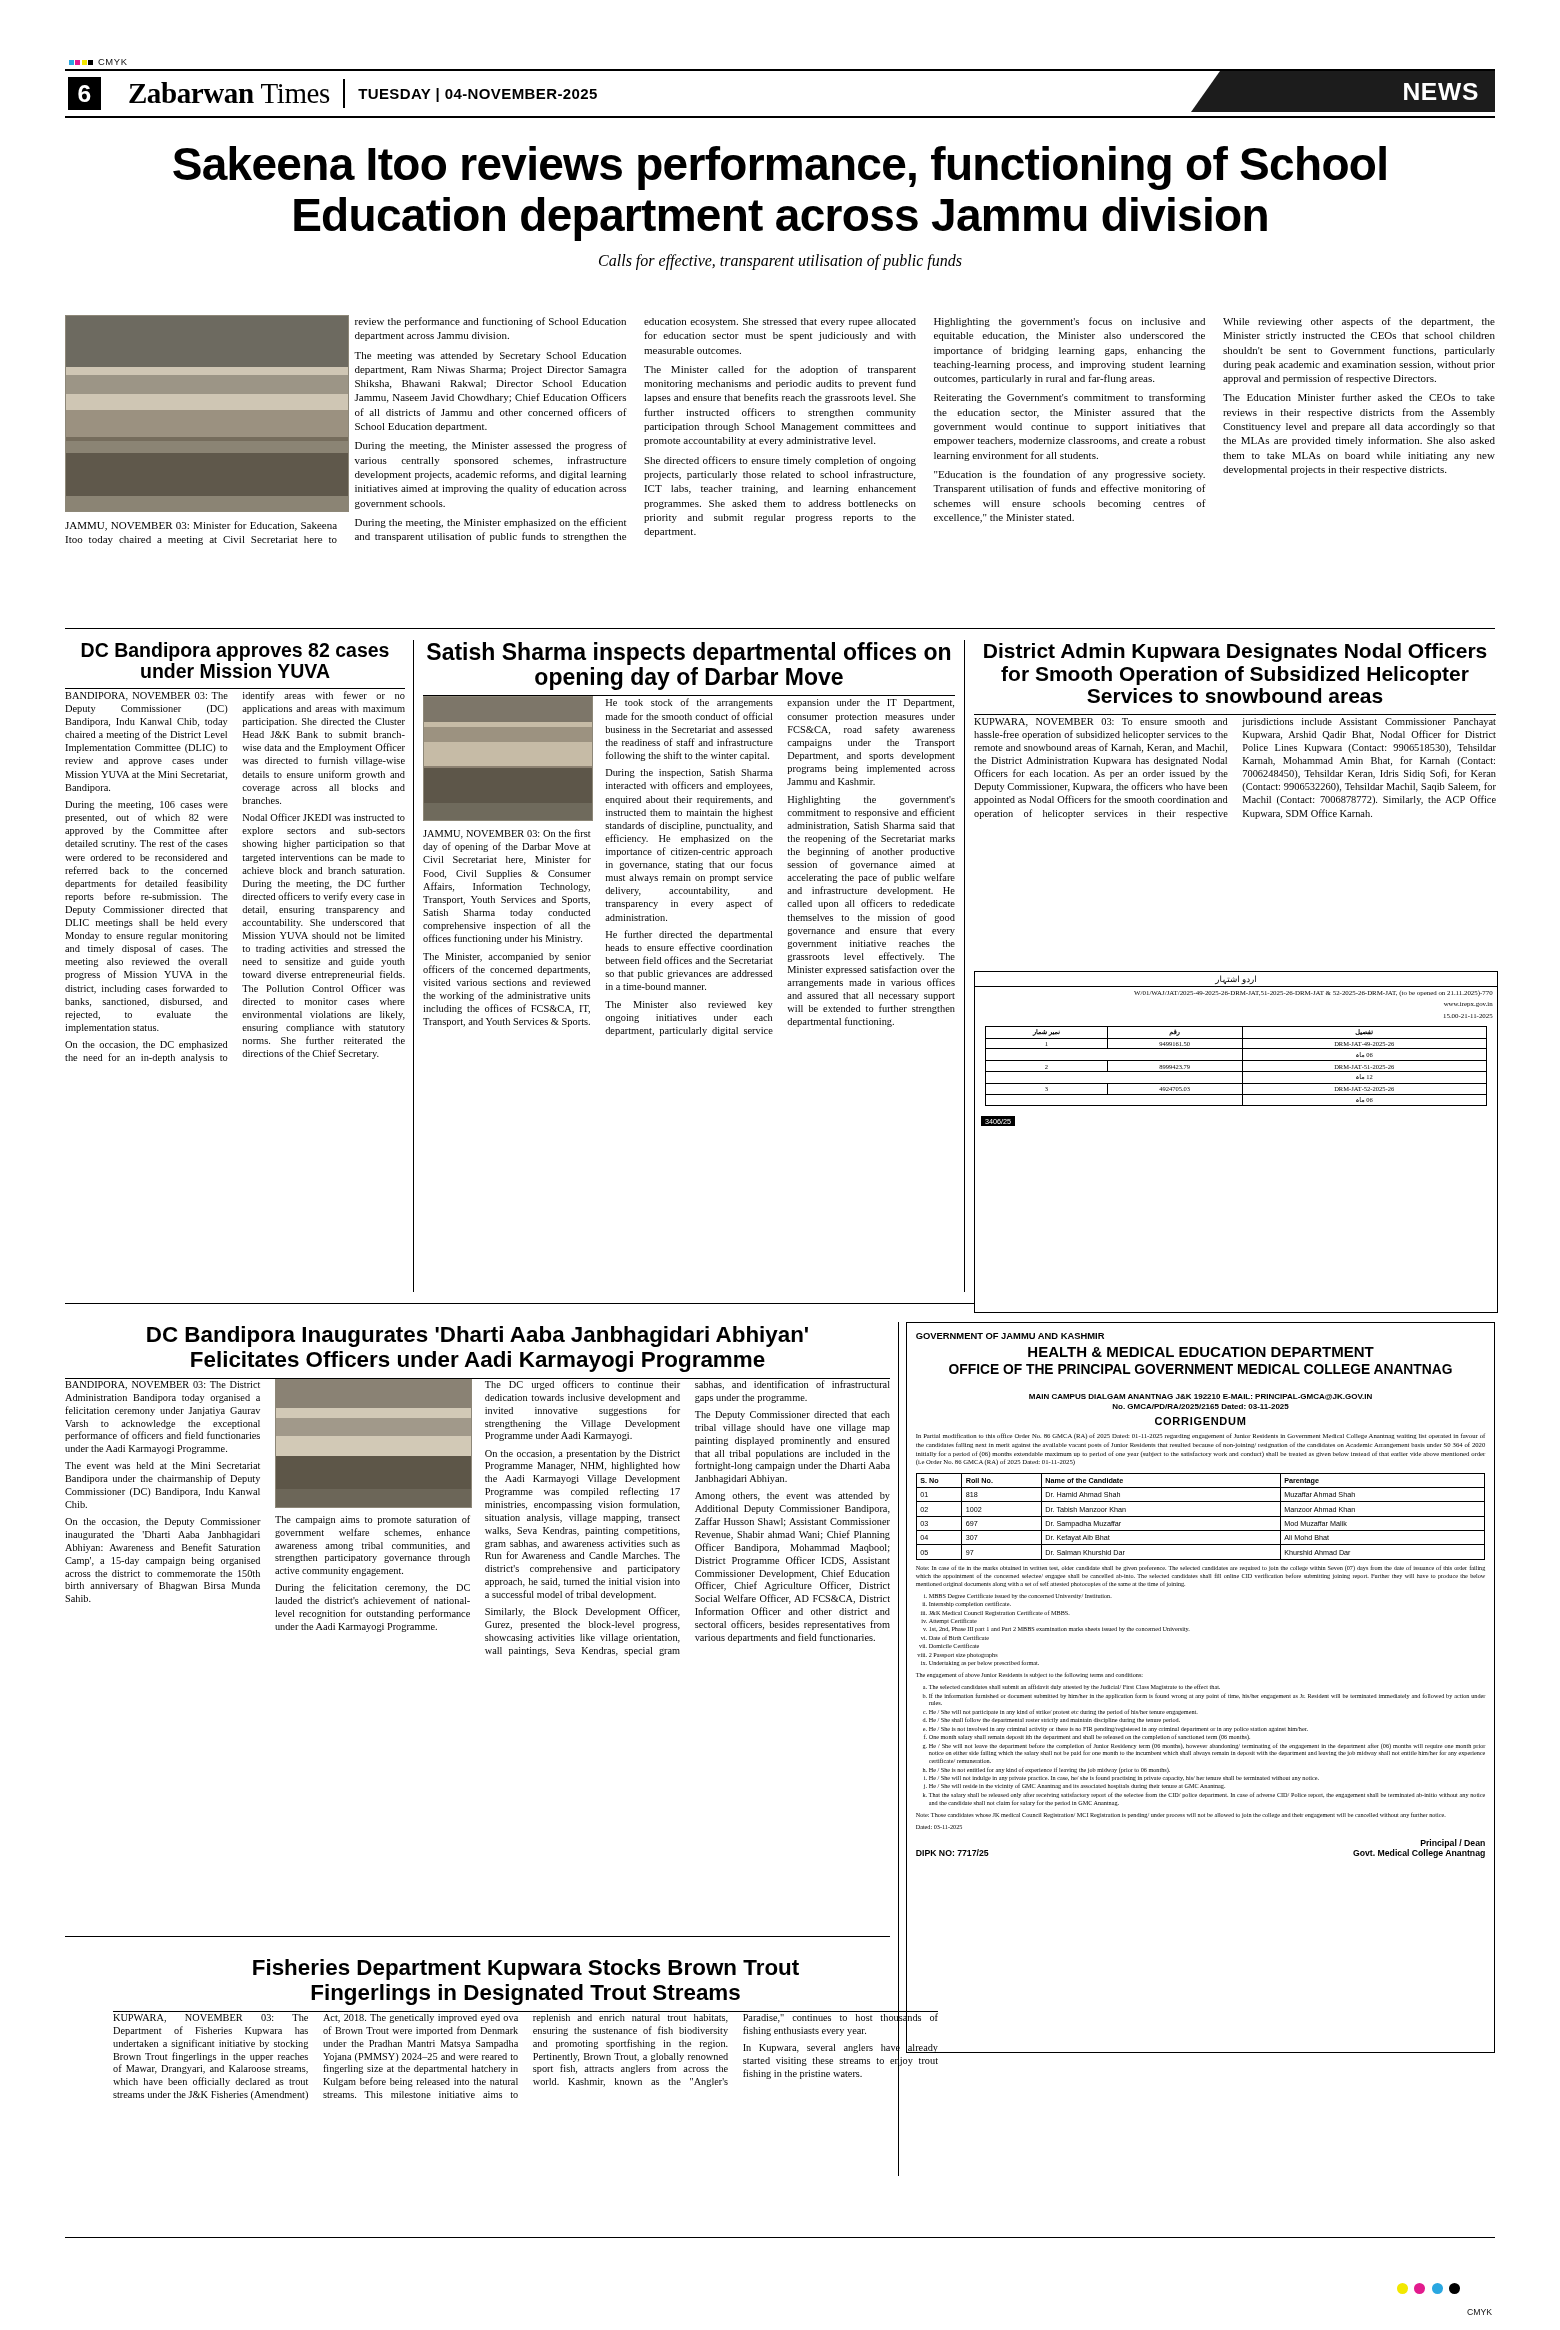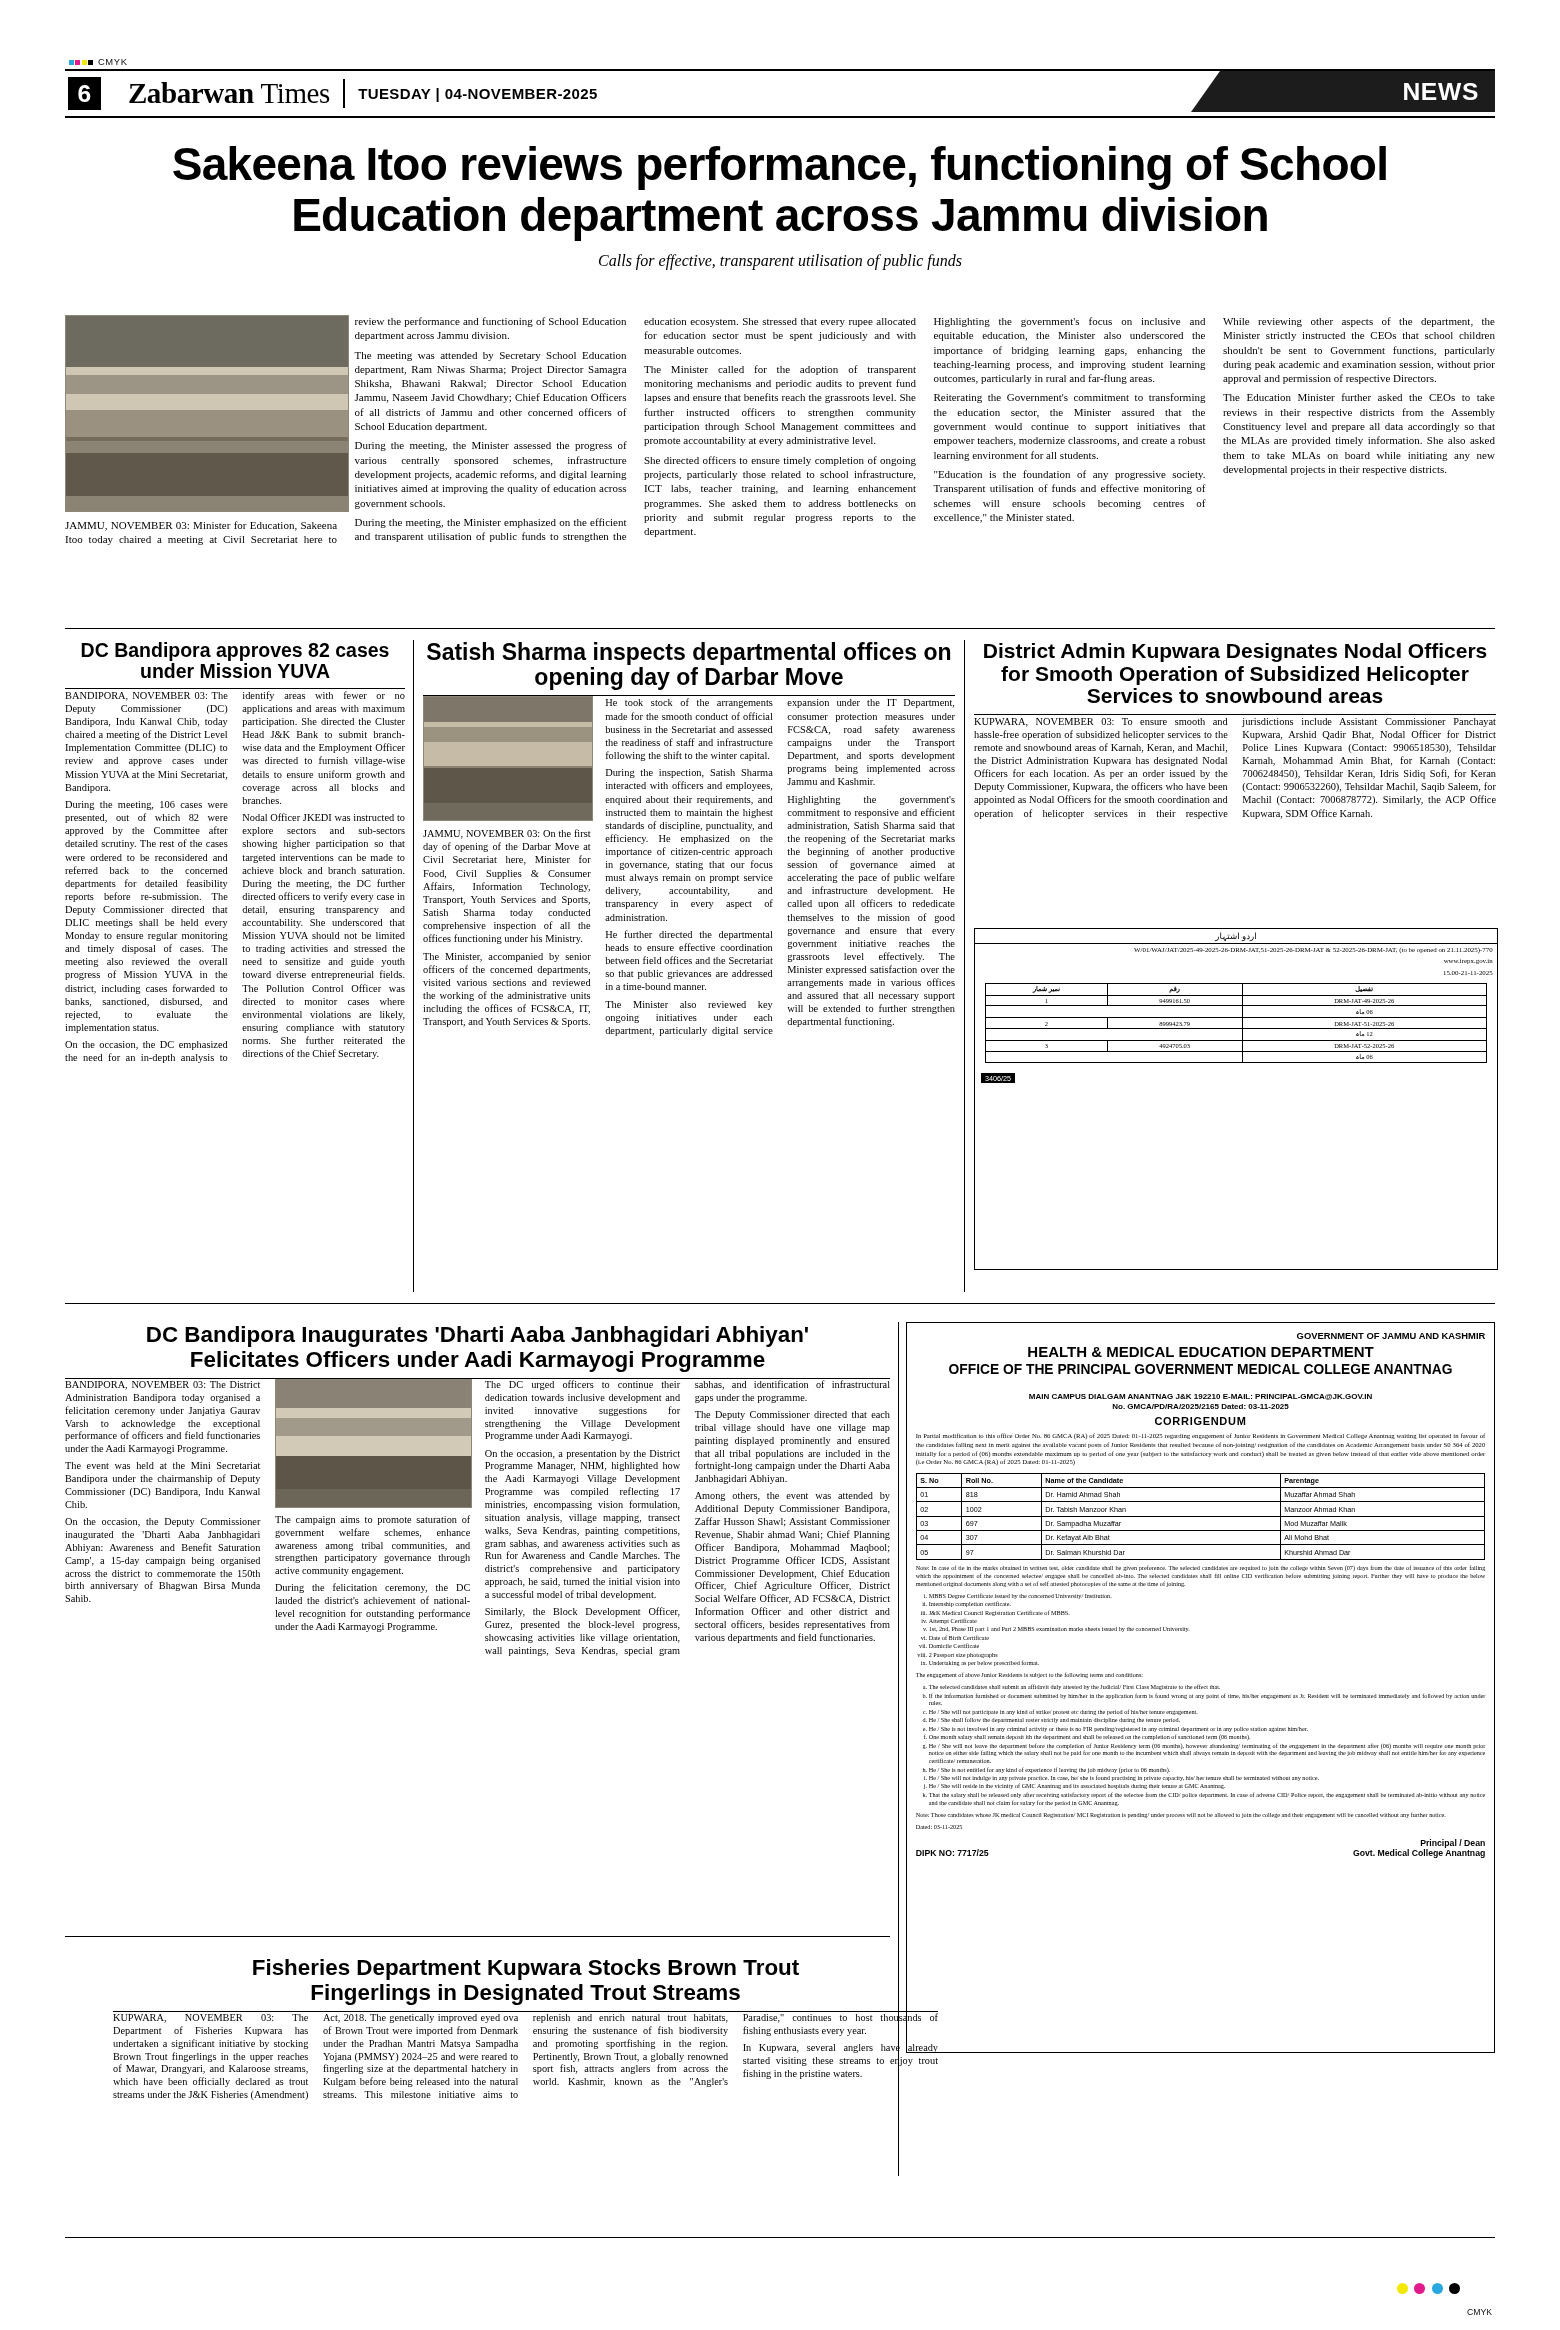--- a/index.html
+++ b/index.html
@@ -46,34 +46,34 @@
   .mid-center{left:423px;top:640px;width:532px;}
   .mid-right{left:974px;top:640px;width:522px;}
 
   .h-underline{border-bottom:1.4px solid #000;padding-bottom:5.8px;margin-bottom:7.2px;}
 
   .c2{column-count:2;column-gap:14.5px;font-size:10.4px;line-height:1.26;}
   .c3{column-count:3;column-gap:14.5px;font-size:10.4px;line-height:1.26;}
   .c4{column-count:4;column-gap:14.5px;font-size:10.3px;line-height:1.25;}
 
   
-  .urdu-box{position:absolute;left:974px;top:928px;width:522px;height:340px;border:1.4px solid #000;background:#fff;overflow:hidden;}
+  .urdu-box{position:absolute;left:974px;top:971px;width:522px;height:340px;border:1.4px solid #000;background:#fff;overflow:hidden;}
   .urdu-head{text-align:center;font-family:"Liberation Sans",sans-serif;font-size:8.7px;padding:2.2px 0;border-bottom:0.7px solid #000;}
   .urdu-line{font-size:6.9px;line-height:1.25;text-align:right;direction:rtl;padding:1.4px 4.3px;}
   table.utbl{width:96%;margin:4.3px auto;border-collapse:collapse;font-size:6.5px;direction:rtl;}
   table.utbl td,table.utbl th{border:0.7px solid #000;padding:1.4px 2.2px;text-align:center;}
   .utag{display:inline-block;background:#000;color:#fff;font-size:7.2px;padding:0.7px 4.3px;font-family:"Liberation Sans",sans-serif;}
 
   
   .dharti{left:65px;top:1322px;width:825px;}
   .dharti h2{font-size:22.4px;text-align:center;line-height:1.12;}
 
   
   .notice{position:absolute;left:906px;top:1322px;width:589px;height:731px;border:1.4px solid #000;box-sizing:border-box;padding:7.2px 8.7px;font-family:"Liberation Sans",sans-serif;}
-  .notice .n1{text-align:right;font-size:9.4px;font-weight:bold;}
+  .notice .n1{text-align:left;font-size:9.4px;font-weight:bold;}
   .notice .n2{text-align:center;font-size:15px;font-weight:bold;margin-top:2.2px;}
   .notice .n3{text-align:center;font-size:13.8px;font-weight:bold;margin-top:1.4px;}
   .notice .n4{text-align:center;font-size:8px;font-weight:bold;margin-top:15px;}
   .notice .n5{text-align:center;font-size:8px;font-weight:bold;margin-top:1.4px;}
   .notice .n6{text-align:center;font-size:11px;font-weight:bold;margin-top:4.3px;letter-spacing:0.7px;}
   .notice .para{font-size:6.7px;line-height:1.28;text-align:justify;margin-top:5px;font-family:"Liberation Serif",serif;}
   table.ntbl{width:100%;border-collapse:collapse;margin-top:5.8px;font-size:7.2px;font-family:"Liberation Sans",sans-serif;}
   table.ntbl th,table.ntbl td{border:0.7px solid #000;padding:2.2px 3.6px;text-align:left;}
   table.ntbl th{font-weight:bold;}
   .notice .notes{font-size:6.2px;line-height:1.25;text-align:justify;margin-top:4.3px;font-family:"Liberation Serif",serif;}

